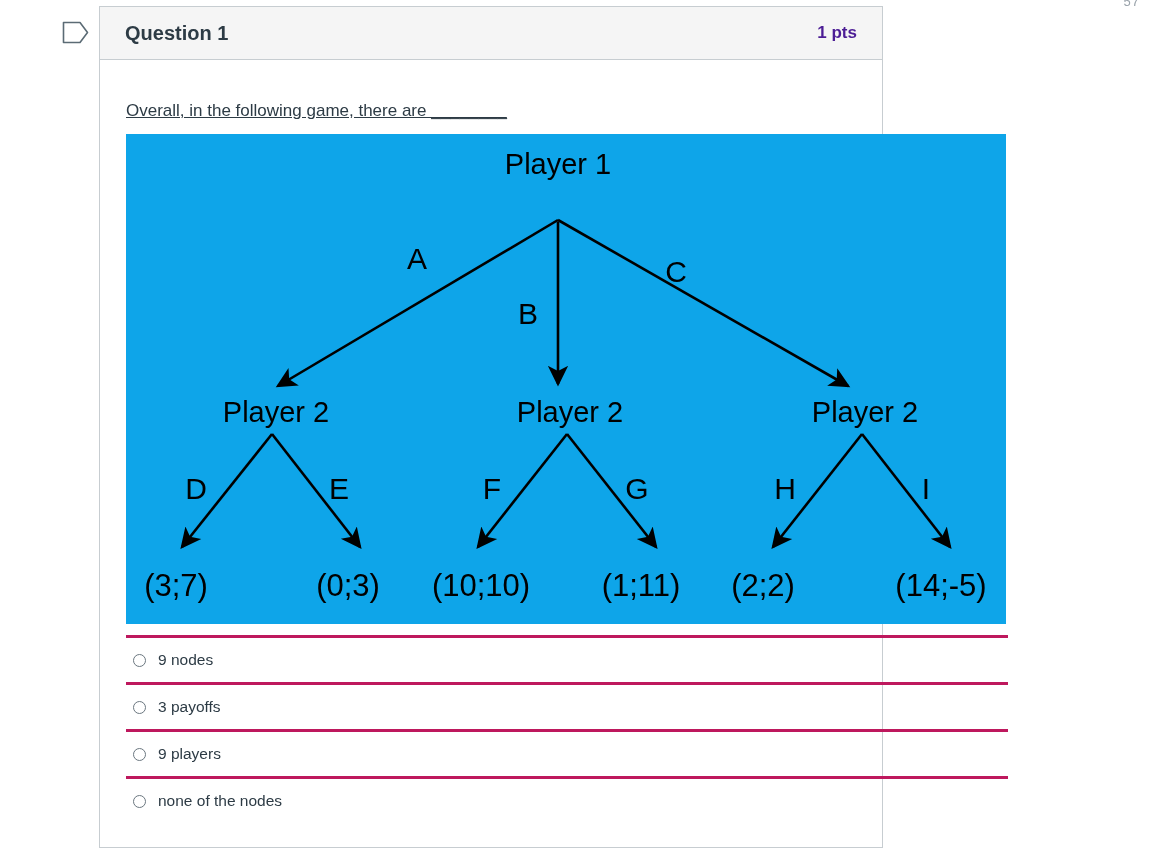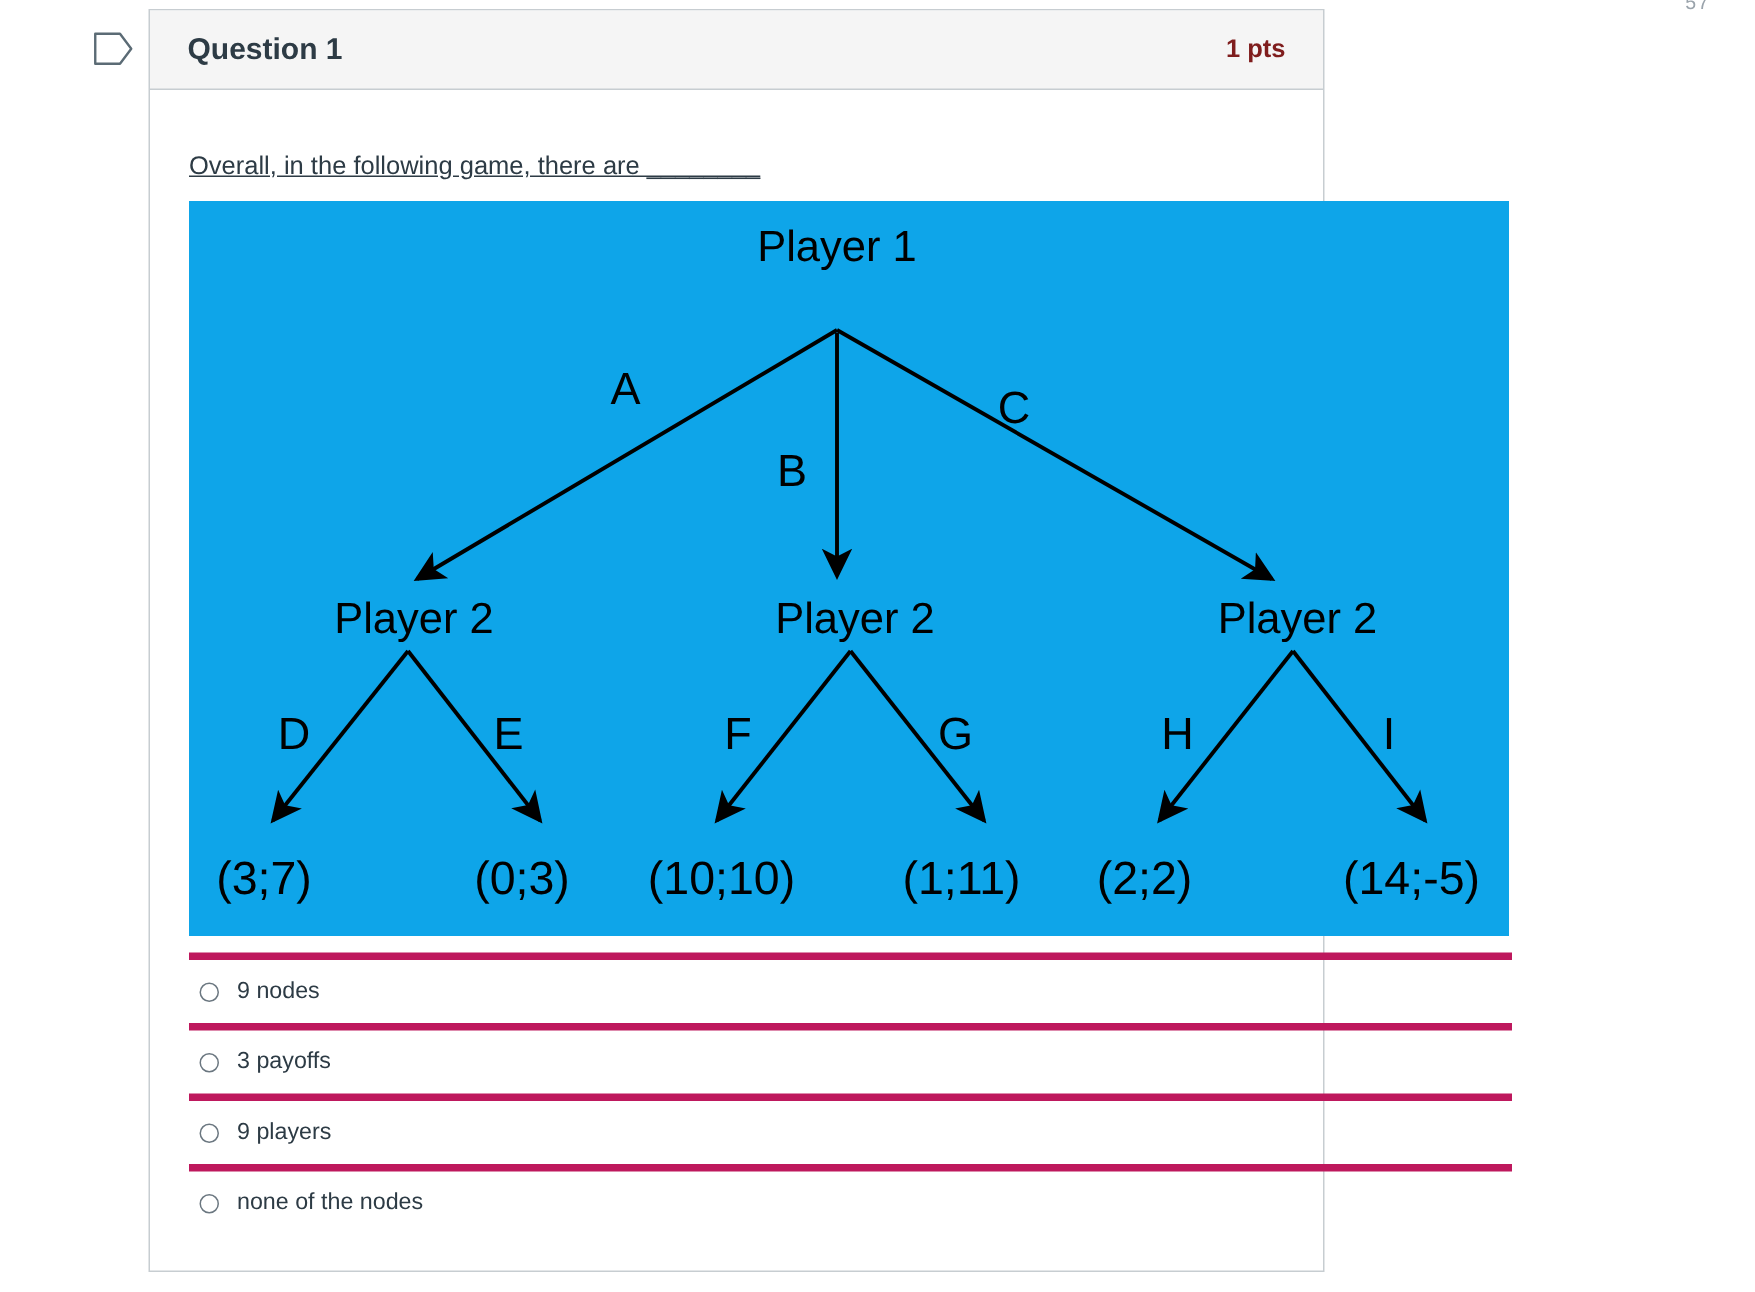--- a/index.html
+++ b/index.html
@@ -58,21 +58,21 @@
     box-sizing: border-box;
   }
   #question-title {
     font-size: 20px;
     font-weight: bold;
     color: #2d3b45;
   }
   #question-points {
     font-size: 17px;
     font-weight: bold;
-    color: #7f1d1d;
+    color: #4c1d95;
   }
 
   #question-body {
     padding: 40px 26px 0 26px;
     box-sizing: border-box;
     text-decoration: underline;
   }
   #question-prompt {
     font-size: 17px;
     color: #2d3b45;
@@ -98,21 +98,21 @@
   #answer-options {
     position: absolute;
     left: 26px;
     top: 628px;
     width: 882px;
   }
   .answer-option {
     display: flex;
     align-items: center;
     height: 47px;
-    border-top: 5px solid #be185d;
+    border-top: 3px solid #be185d;
     box-sizing: border-box;
     padding-left: 7px;
   }
   .radio-button {
     width: 13px;
     height: 13px;
     border: 1px solid #6b7780;
     border-radius: 50%;
     box-sizing: border-box;
     background: #ffffff;

